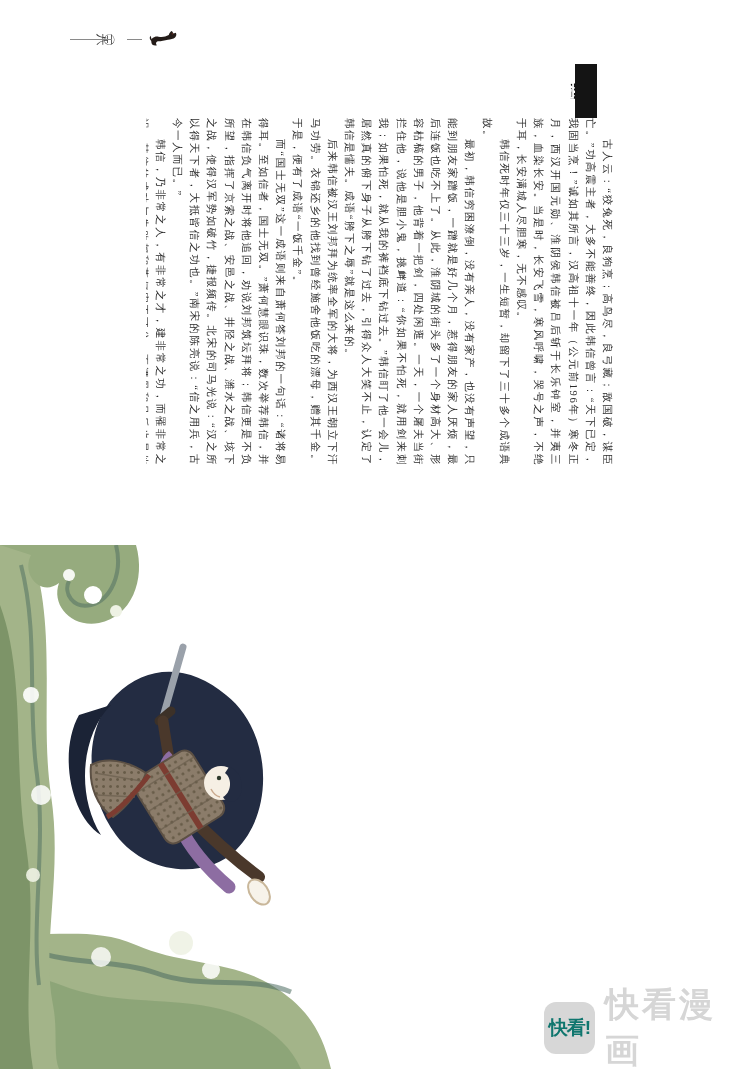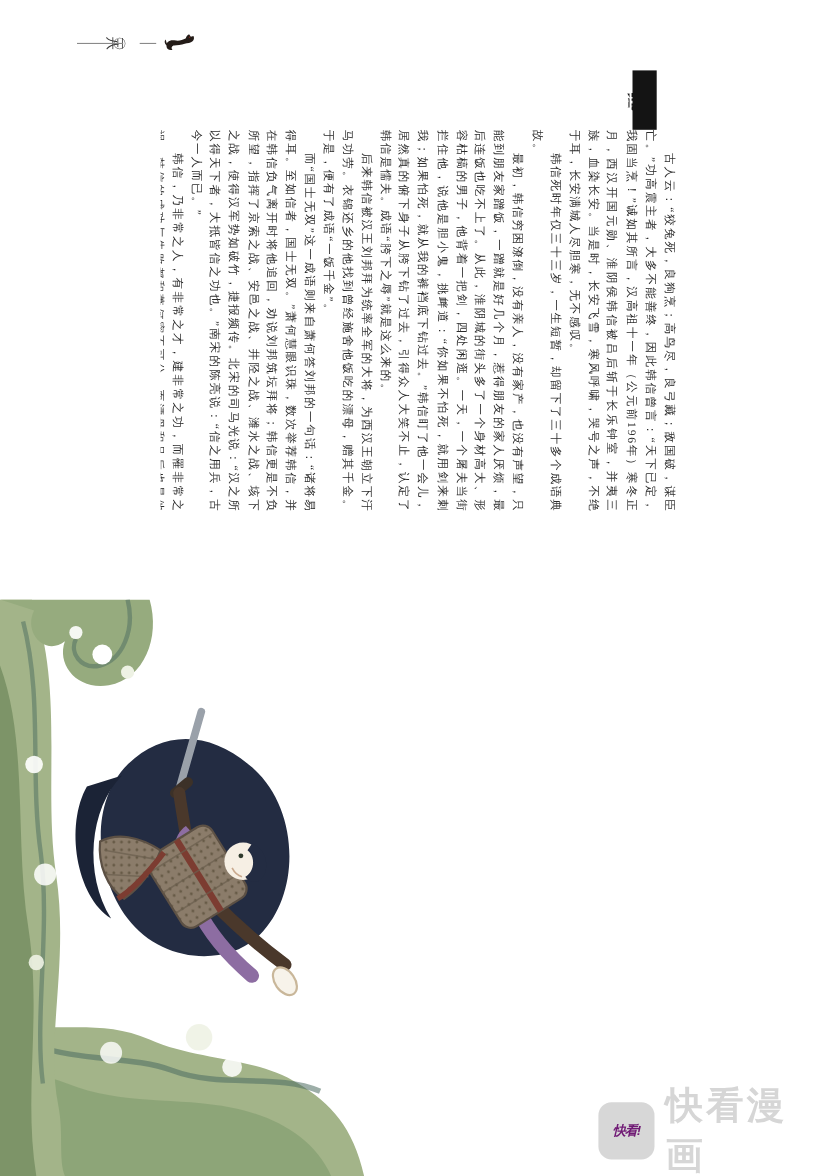--- a/index.html
+++ b/index.html
@@ -31,21 +31,21 @@
   .page-number{writing-mode:vertical-rl;font-size:12px;letter-spacing:3px;color:#3a3a3a;}
 
   
   .illus{position:absolute;left:545px;top:419px;width:524px;height:331px;}
 
   
   .watermark{position:absolute;left:544px;top:982px;display:flex;align-items:center;gap:10px;
              font-family:"Liberation Sans","DejaVu Sans",sans-serif;}
   .wm-badge{width:52px;height:52px;background:#d7d7d7;border-radius:12px;display:flex;
             align-items:center;justify-content:center;}
-  .wm-badge span{color:#701a75;font-weight:900;font-style:italic;font-size:12px;letter-spacing:-1px;}
+  .wm-badge span{color:#0f766e;font-weight:900;font-size:19px;letter-spacing:-1px;}
   .wm-word{color:#d6d6d6;font-size:34px;font-weight:900;letter-spacing:3px;}
 </style>
 </head>
 <body>
 
 <div class="screen">
 
   <div class="reading">
 
     <div class="title-strip">

